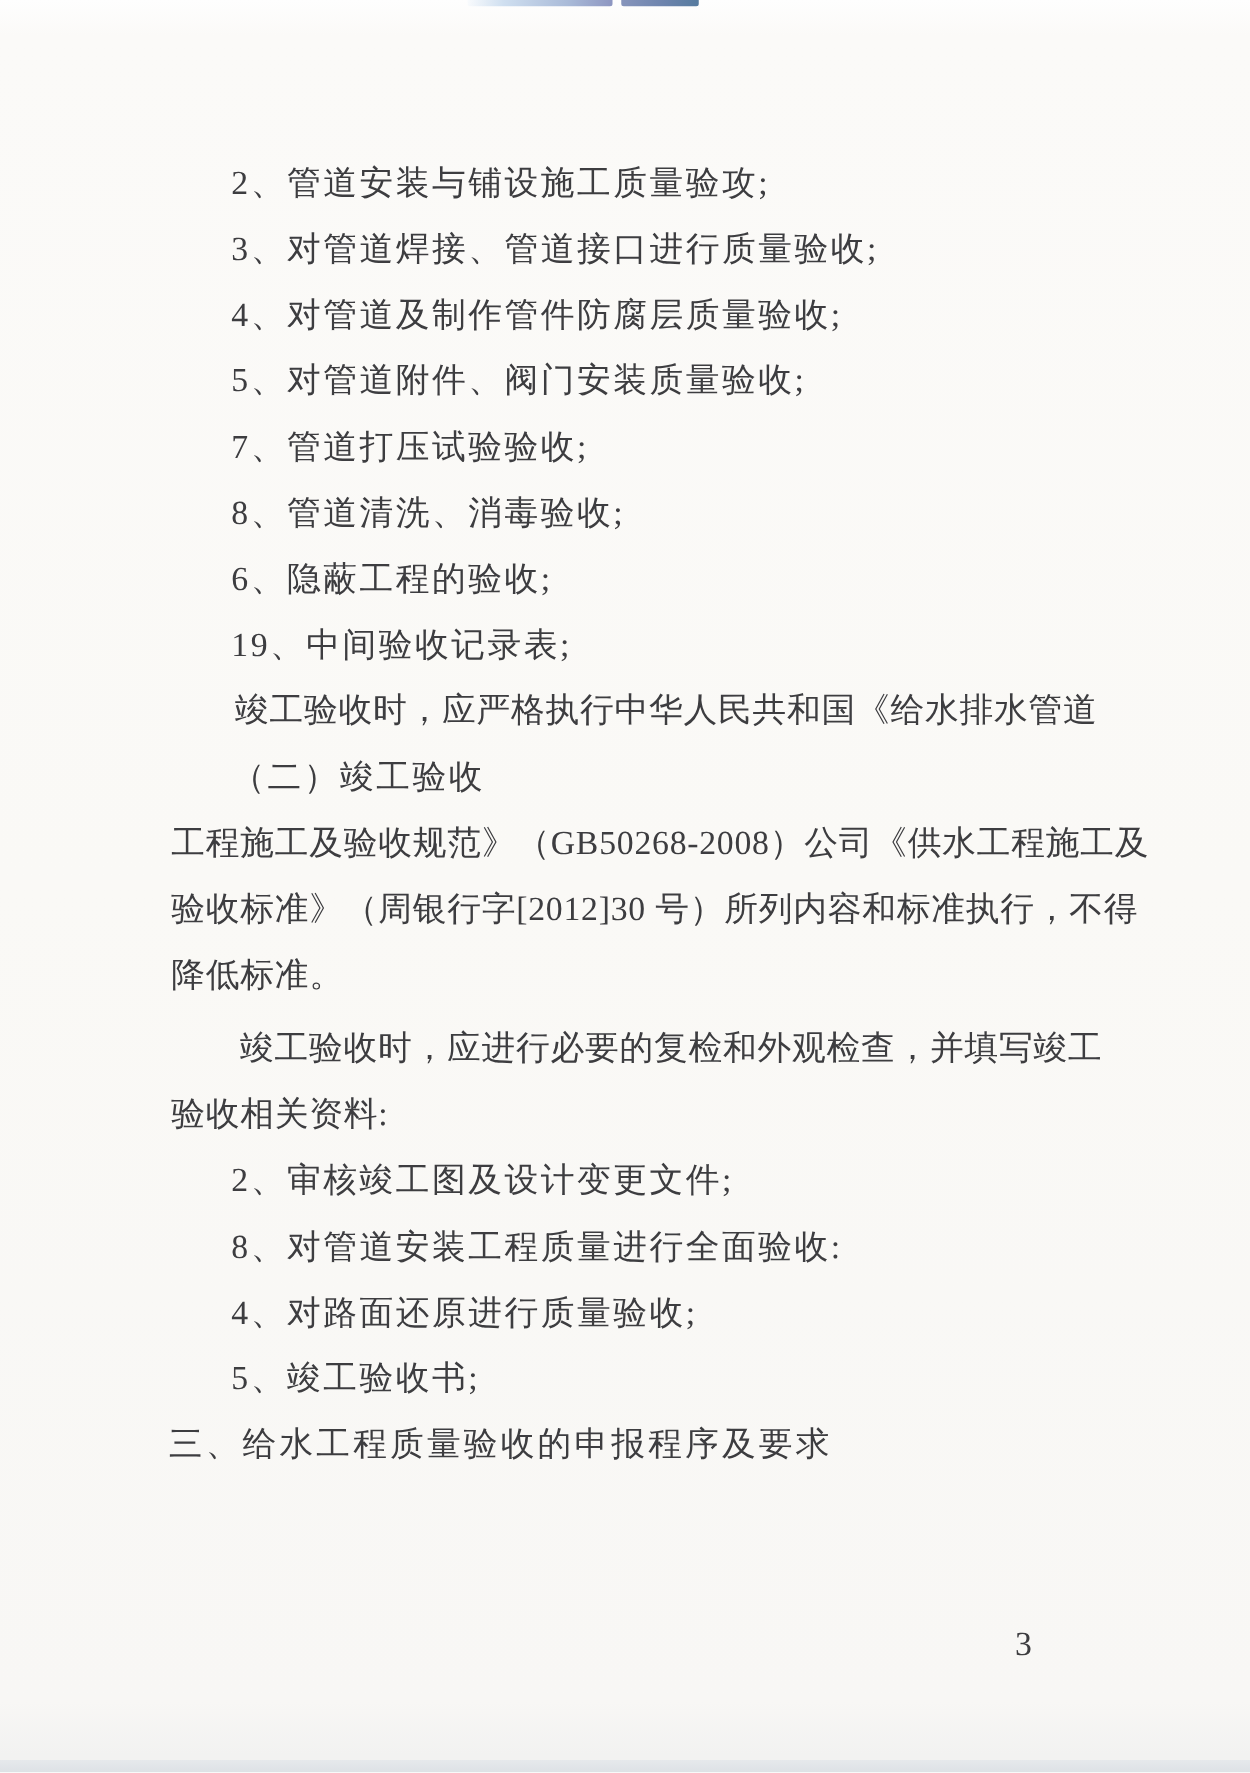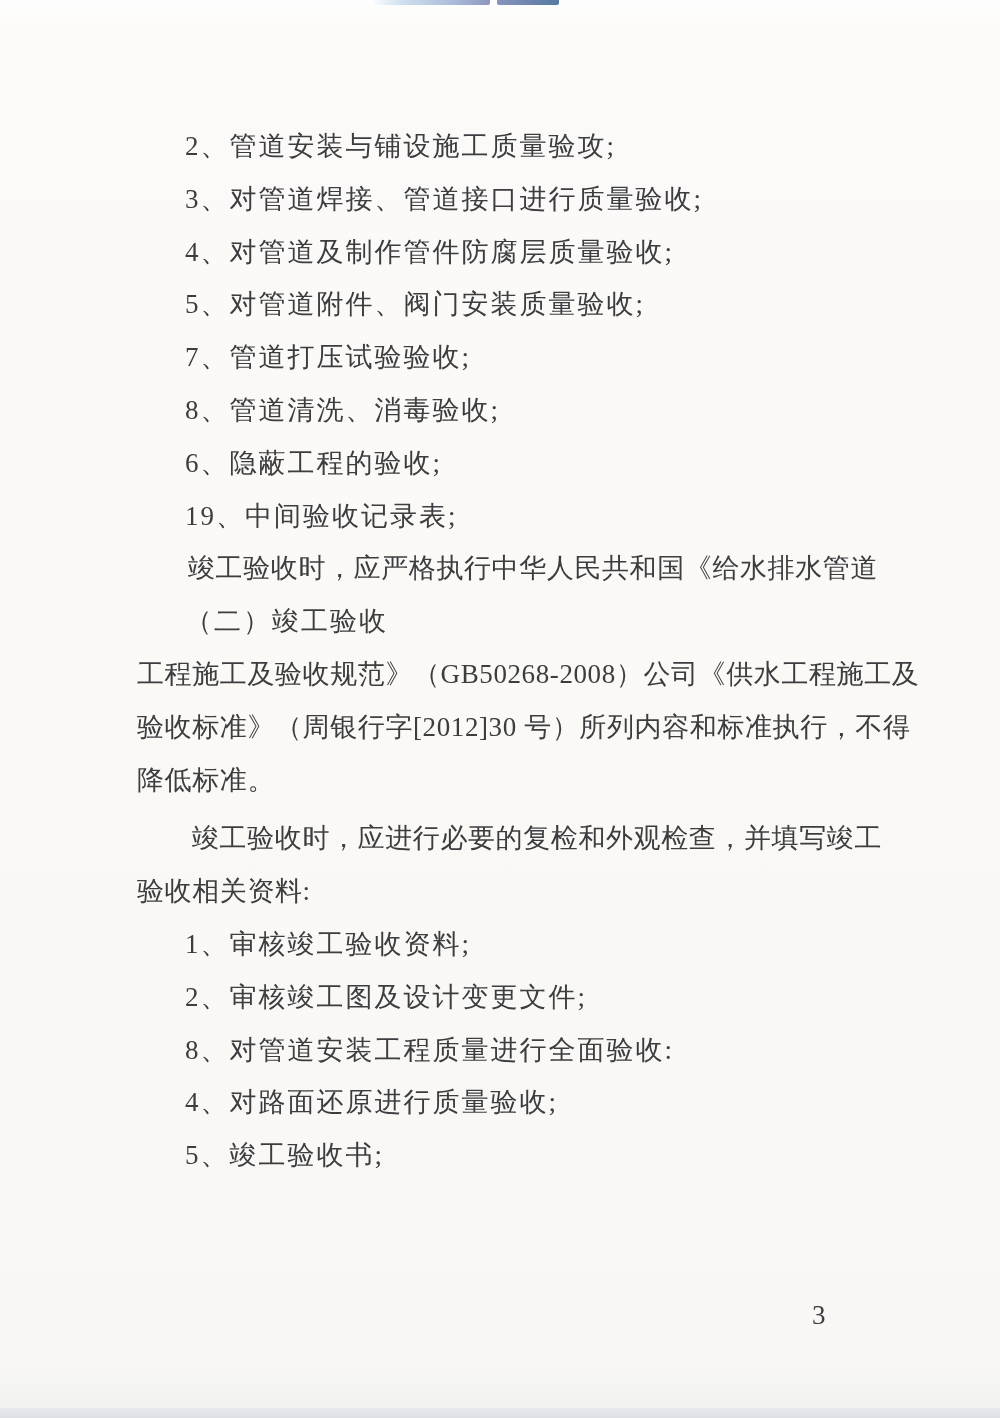--- a/index.html
+++ b/index.html
@@ -65,22 +65,22 @@
       <div class="line list-item">8、管道清洗、消毒验收;</div>
       <div class="line list-item">6、隐蔽工程的验收;</div>
       <div class="line list-item">19、中间验收记录表;</div>
       <div class="line para-start">竣工验收时，应严格执行中华人民共和国《给水排水管道</div>
       <div class="line list-item">（二）竣工验收</div>
       <div class="line para-line">工程施工及验收规范》（GB50268-2008）公司《供水工程施工及</div>
       <div class="line para-line">验收标准》（周银行字[2012]30 号）所列内容和标准执行，不得</div>
       <div class="line para-line">降低标准。</div>
       <div class="line para-start gap">竣工验收时，应进行必要的复检和外观检查，并填写竣工</div>
       <div class="line para-line">验收相关资料:</div>
-      <div class="line list-item">1、审核竣工验收资料;</div>
       <div class="line list-item">2、审核竣工图及设计变更文件;</div>
       <div class="line list-item">8、对管道安装工程质量进行全面验收:</div>
       <div class="line list-item">4、对路面还原进行质量验收;</div>
       <div class="line list-item">5、竣工验收书;</div>
+      <div class="line heading">三、给水工程质量验收的申报程序及要求</div>
     </main>
 
   <div class="page-number">3</div>
   <div class="bottom-edge"></div>
 </div>
 
 </body></html>

